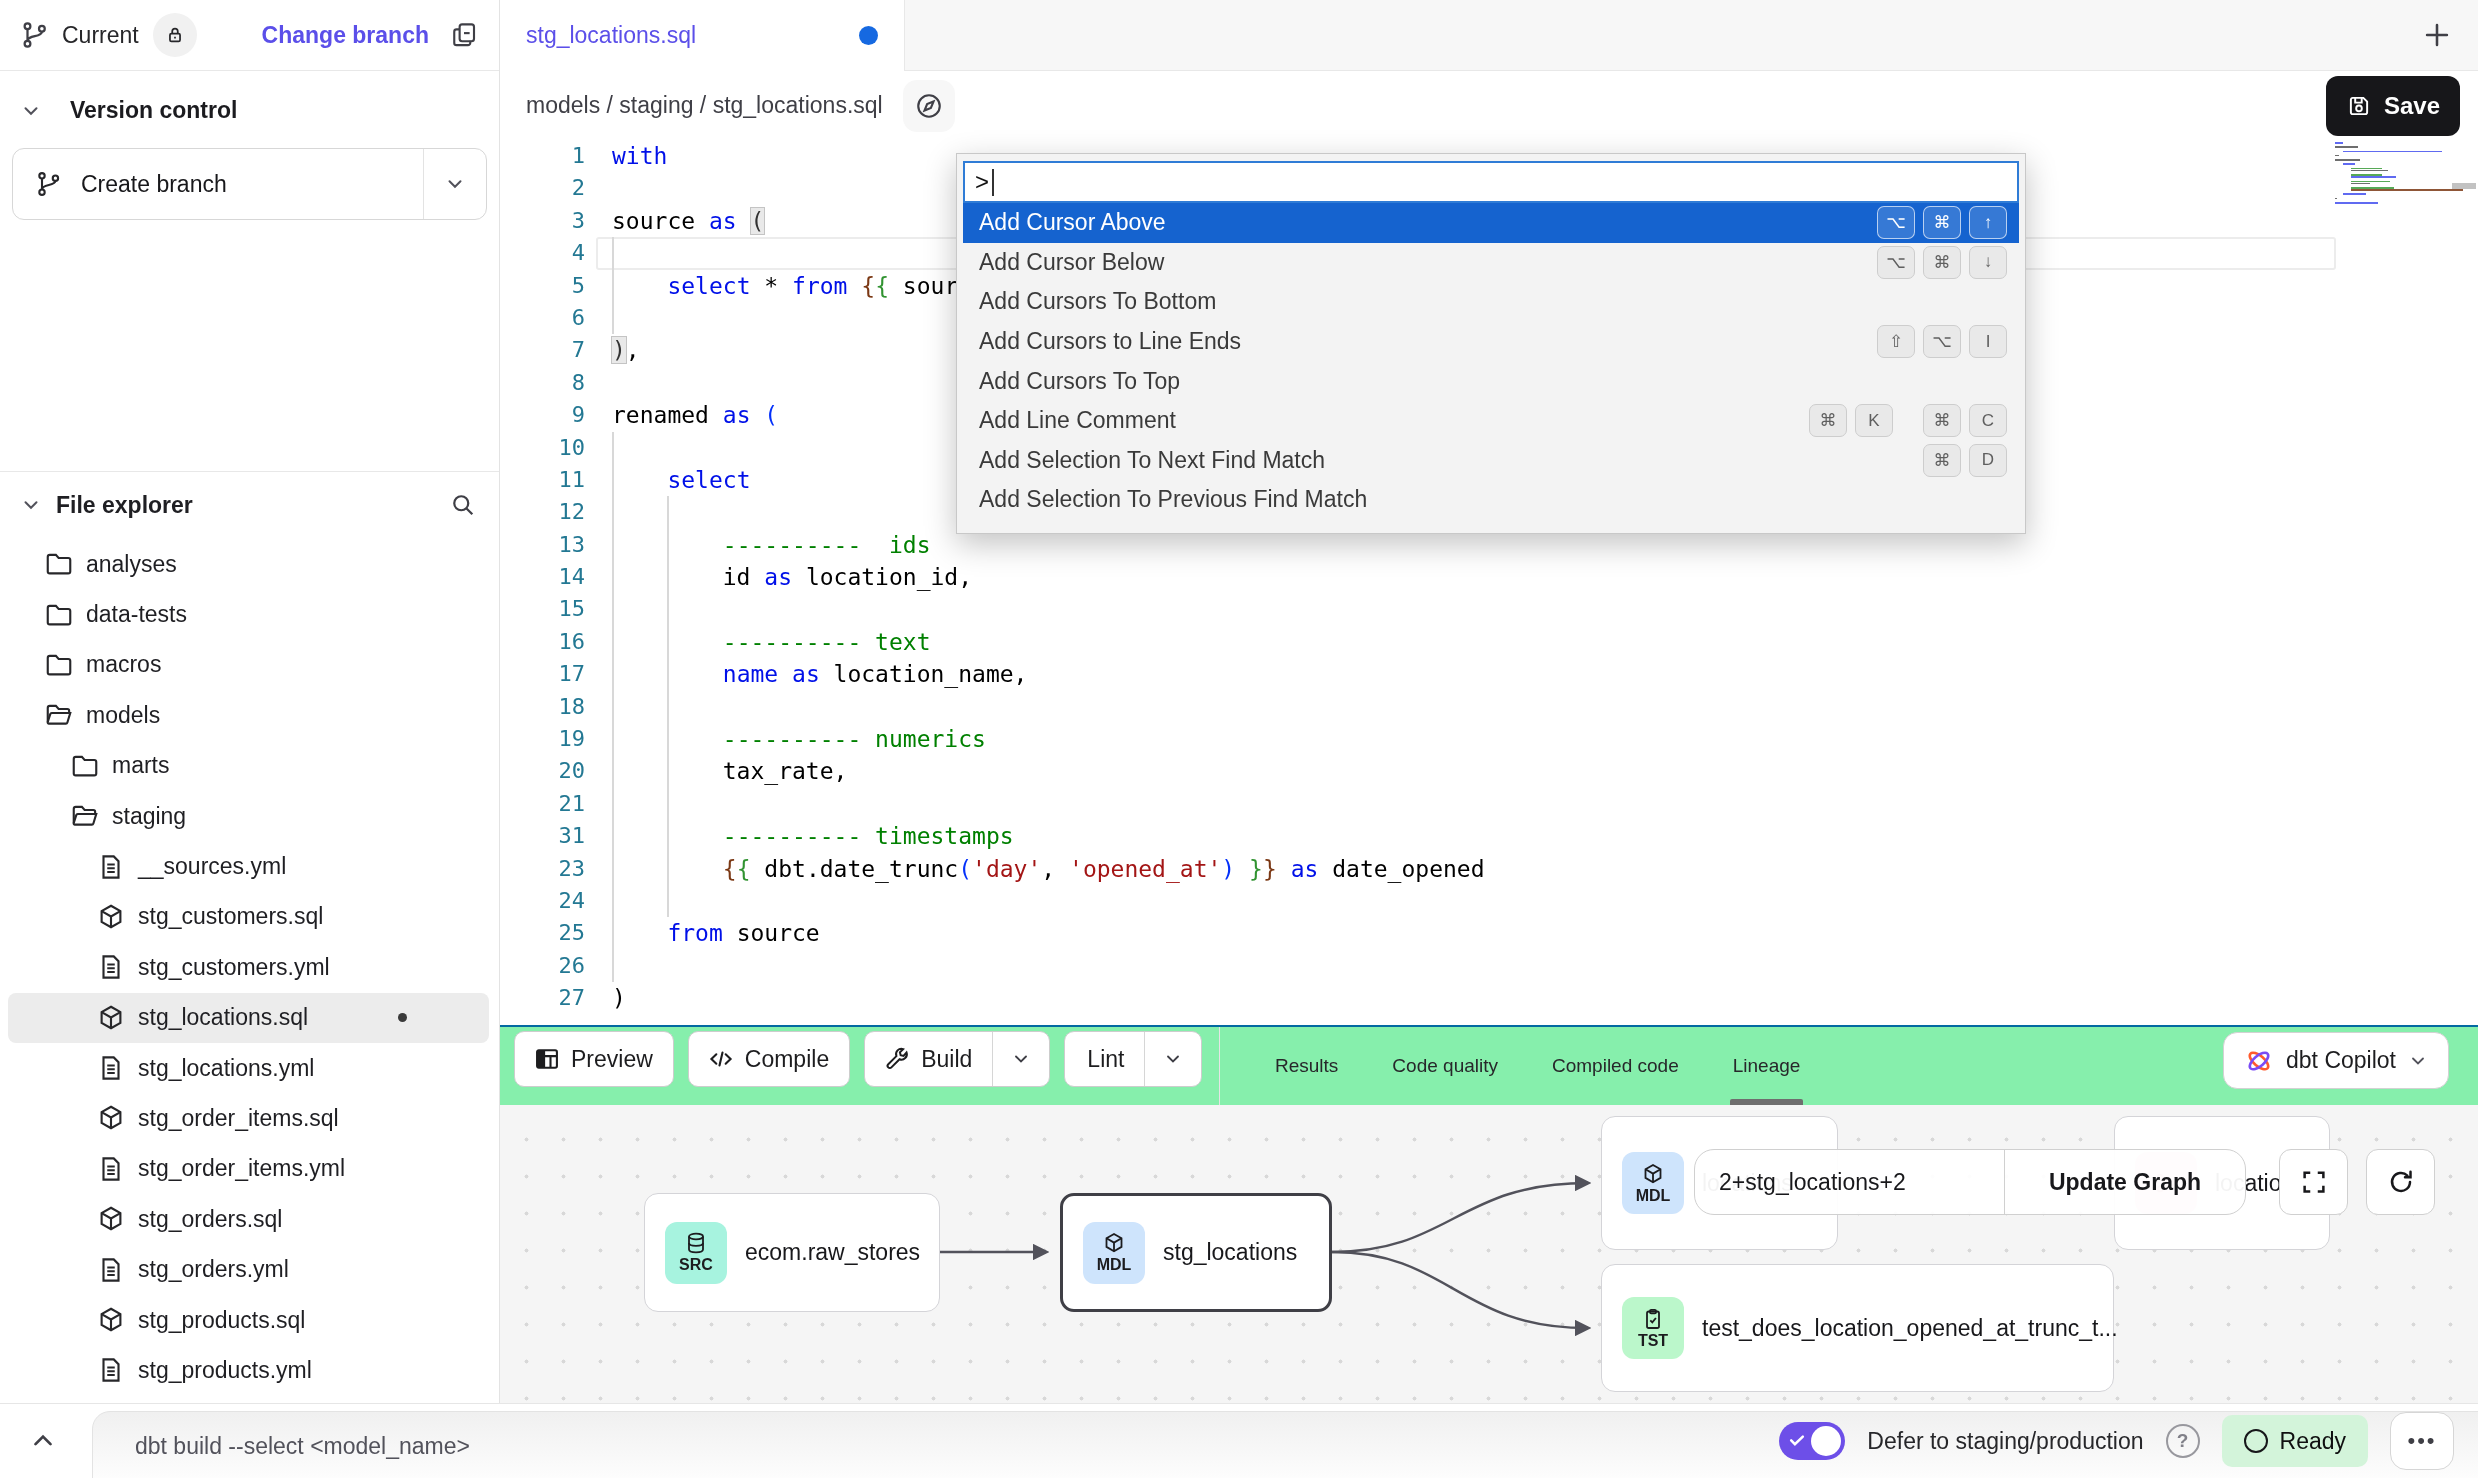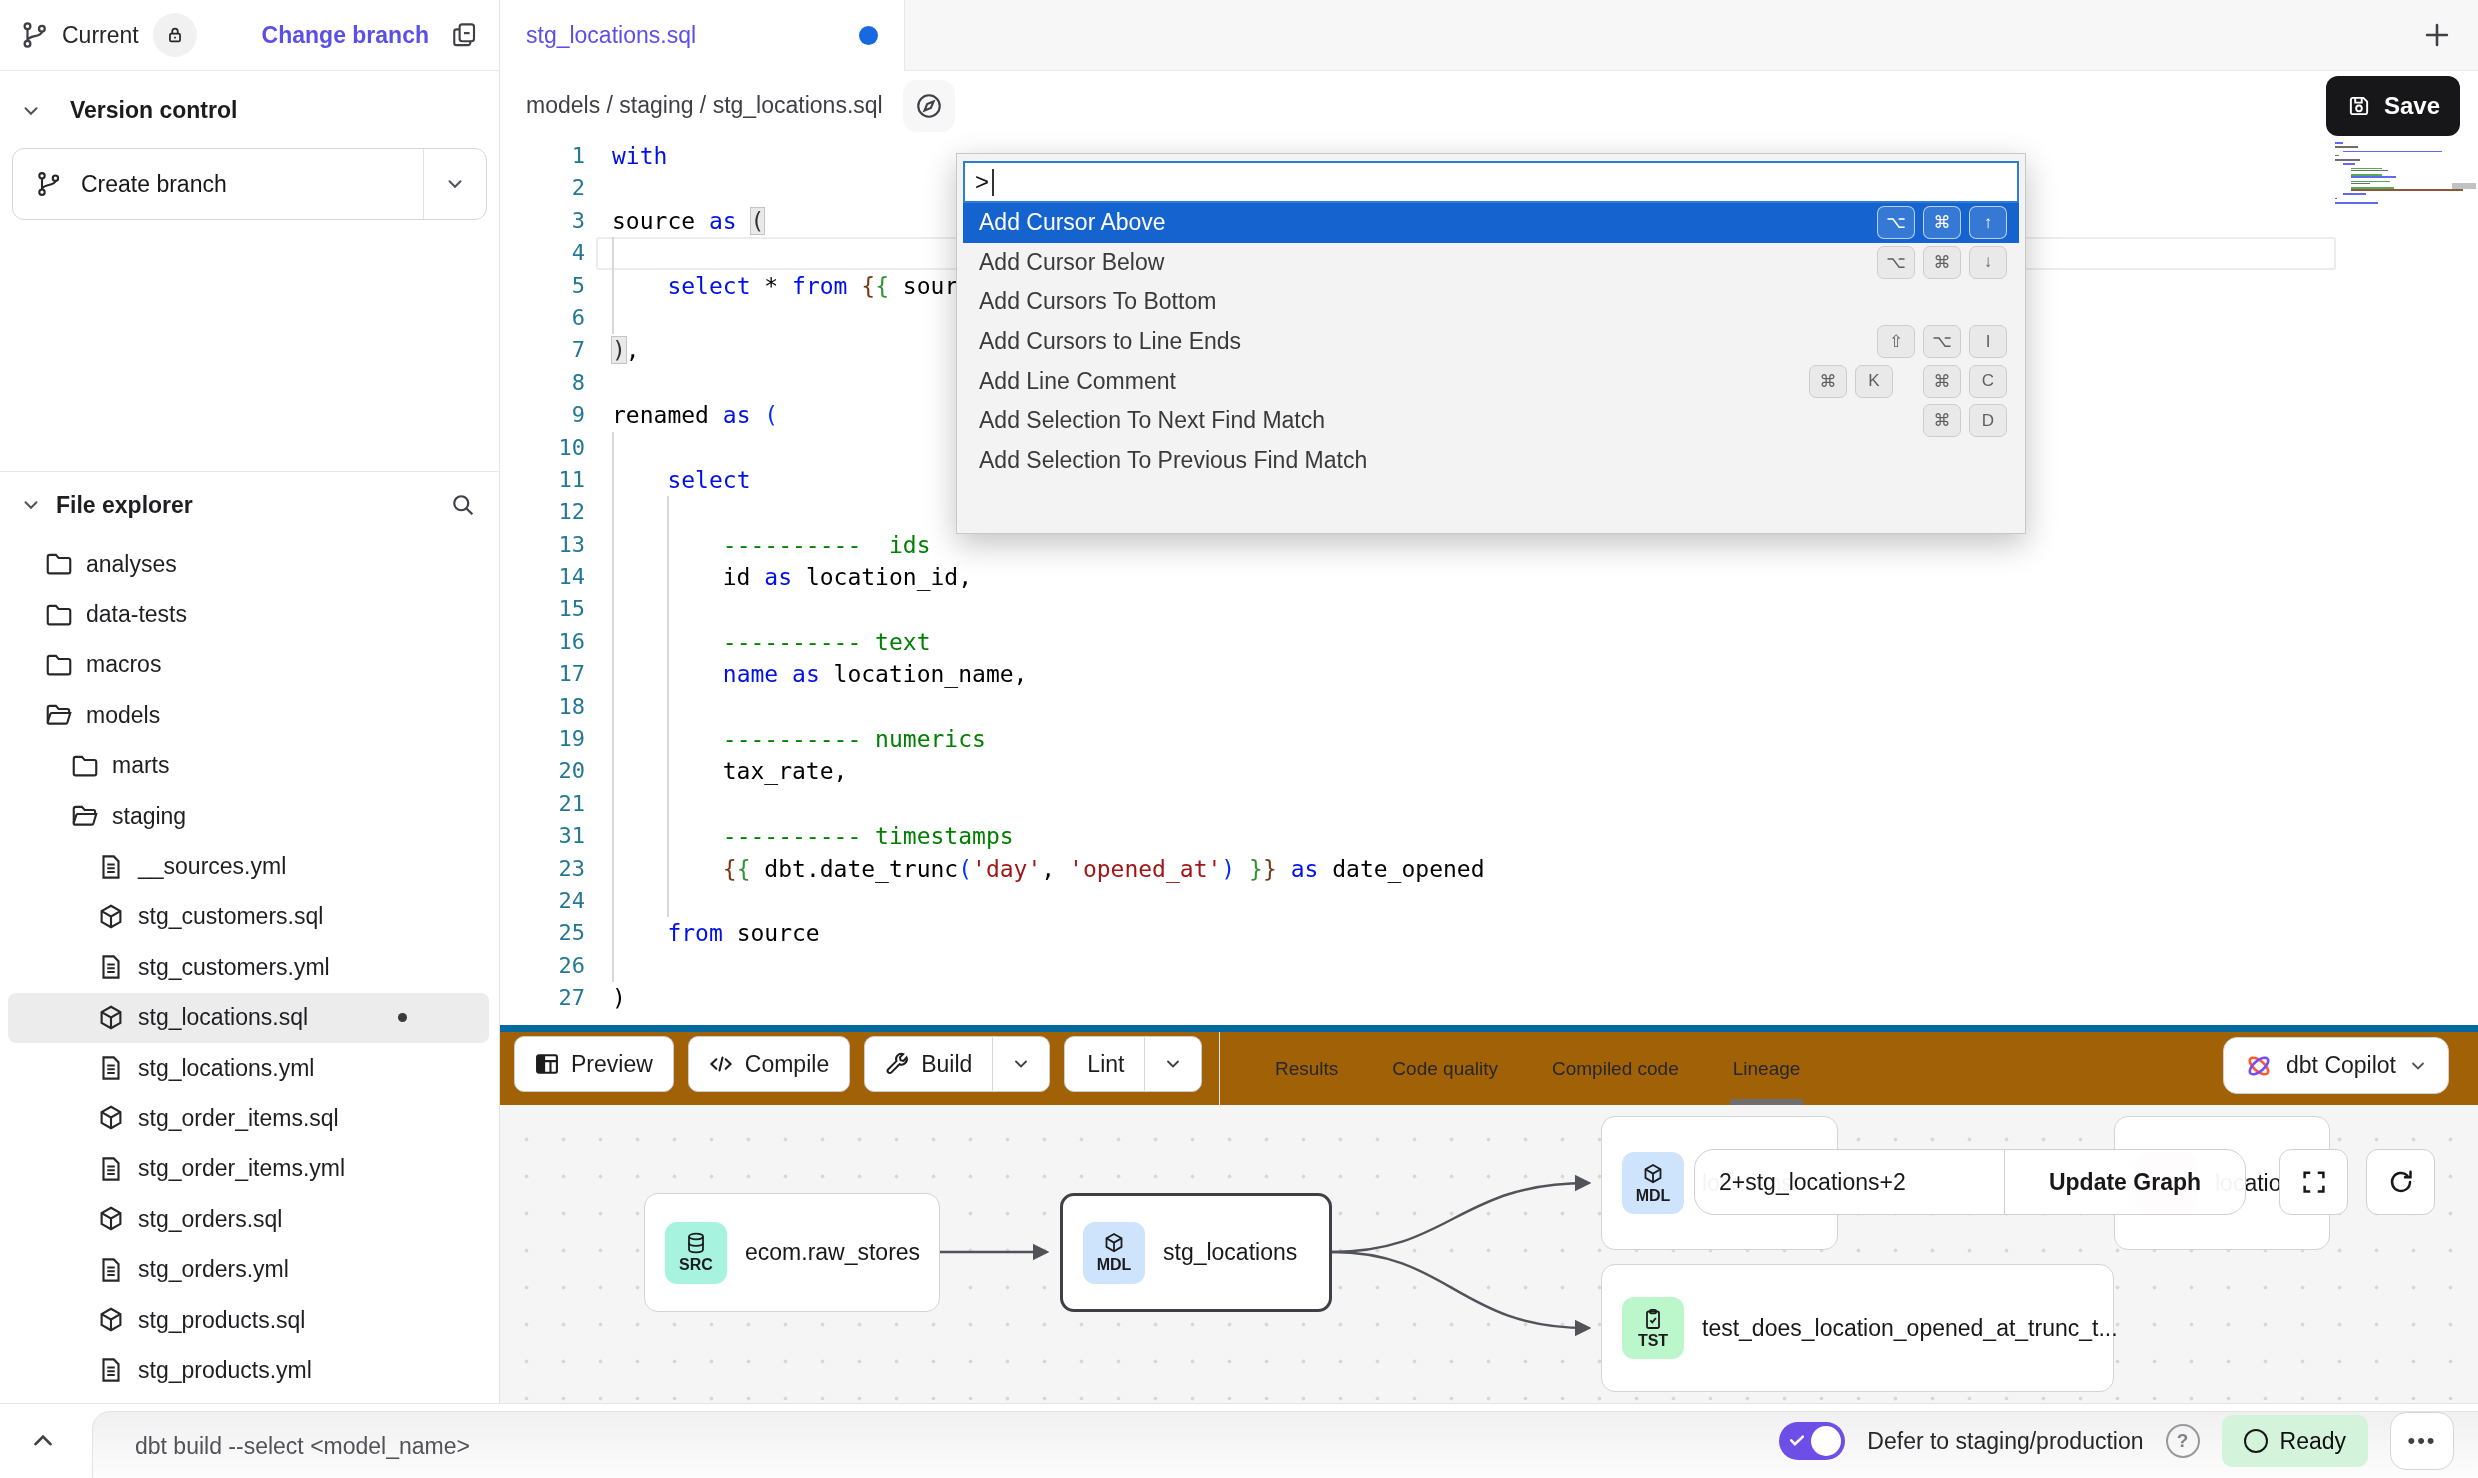--- a/index.html
+++ b/index.html
@@ -66,21 +66,21 @@
   .p-input{height:42px;background:#fff;border:2px solid #2f7cd6;display:flex;align-items:center;padding:0 10px;font-size:24px;color:#111;box-sizing:border-box;}
   .p-caret{width:2px;height:27px;background:#333;margin-left:3px;}
   .p-row{height:39.6px;display:flex;align-items:center;padding:0 12px 0 16px;font-size:23px;color:#3a3a3a;cursor:pointer;}
   .p-row.sel{background:#1563cf;color:#fff;}
   .p-keys{margin-left:auto;display:flex;align-items:center;gap:8px;}
   .kgap{width:14px;}
   .key{min-width:20px;height:31px;padding:0 8px;border-radius:7px;background:#e9e9e9;border:1px solid #cdcdcd;color:#5f5f5f;display:flex;align-items:center;justify-content:center;font-size:17px;}
   .p-row.sel .key{background:rgba(255,255,255,.14);border-color:rgba(255,255,255,.65);color:#fff;}
 
   
-  .toolbar{position:absolute;top:1025px;left:0;right:0;height:80px;background:#a16207;border-top:7px solid #0369a1;box-sizing:border-box;text-decoration:underline;}
+  .toolbar{position:absolute;top:1025px;left:0;right:0;height:80px;background:#86efac;border-top:2px solid #0369a1;box-sizing:border-box;text-decoration:underline;}
   .tb-btns{position:absolute;left:14px;top:4px;display:flex;gap:14px;}
   .tb-btn{height:56px;border:1.5px solid #cdcdcd;border-radius:10px;background:#fff;display:flex;align-items:center;font-size:23px;color:#1d1d1f;font-weight:500;cursor:pointer;overflow:hidden;box-sizing:border-box;}
   .tb-btn .bic{margin:0 10px 0 18px;color:#1d1d1f;}
   .tb-btn .blbl{margin-right:20px;}
   .tb-split{align-self:stretch;width:56px;border-left:1px solid #d6d6d6;display:flex;align-items:center;justify-content:center;color:#3f3f46;}
   .pane-divider{position:absolute;left:719px;top:0;bottom:0;width:1px;background:#e5e5e5;}
   .tb-tabs{position:absolute;left:748px;top:0;height:100%;display:flex;}
   .tb-tab{padding:0 27px;display:flex;align-items:center;font-size:19px;color:#27272a;position:relative;cursor:pointer;}
   .tb-tab .u{position:absolute;left:24px;right:24px;bottom:0;height:6px;background:#6e6e6e;border-radius:2px 2px 0 0;}
   .copilot{position:absolute;right:29px;top:5px;height:57px;border:1.5px solid #d2d2d2;border-radius:14px;display:flex;align-items:center;gap:12px;padding:0 20px;font-size:23px;font-weight:500;color:#1d1d1f;background:#fff;cursor:pointer;box-sizing:border-box;}
@@ -510,20 +510,23 @@
           </div>
           <div class="p-row">
             <span>Add Cursors to Line Ends</span>
             <span class="p-keys">
               <span class="key">⇧</span>
               <span class="key">⌥</span>
               <span class="key">I</span>
             </span>
           </div>
           <div class="p-row">
+            <span>Add Cursors To Top</span>
+          </div>
+          <div class="p-row">
             <span>Add Line Comment</span>
             <span class="p-keys">
               <span class="key">⌘</span>
               <span class="key">K</span>
               <span class="kgap"></span>
               <span class="key">⌘</span>
               <span class="key">C</span>
             </span>
           </div>
           <div class="p-row">

